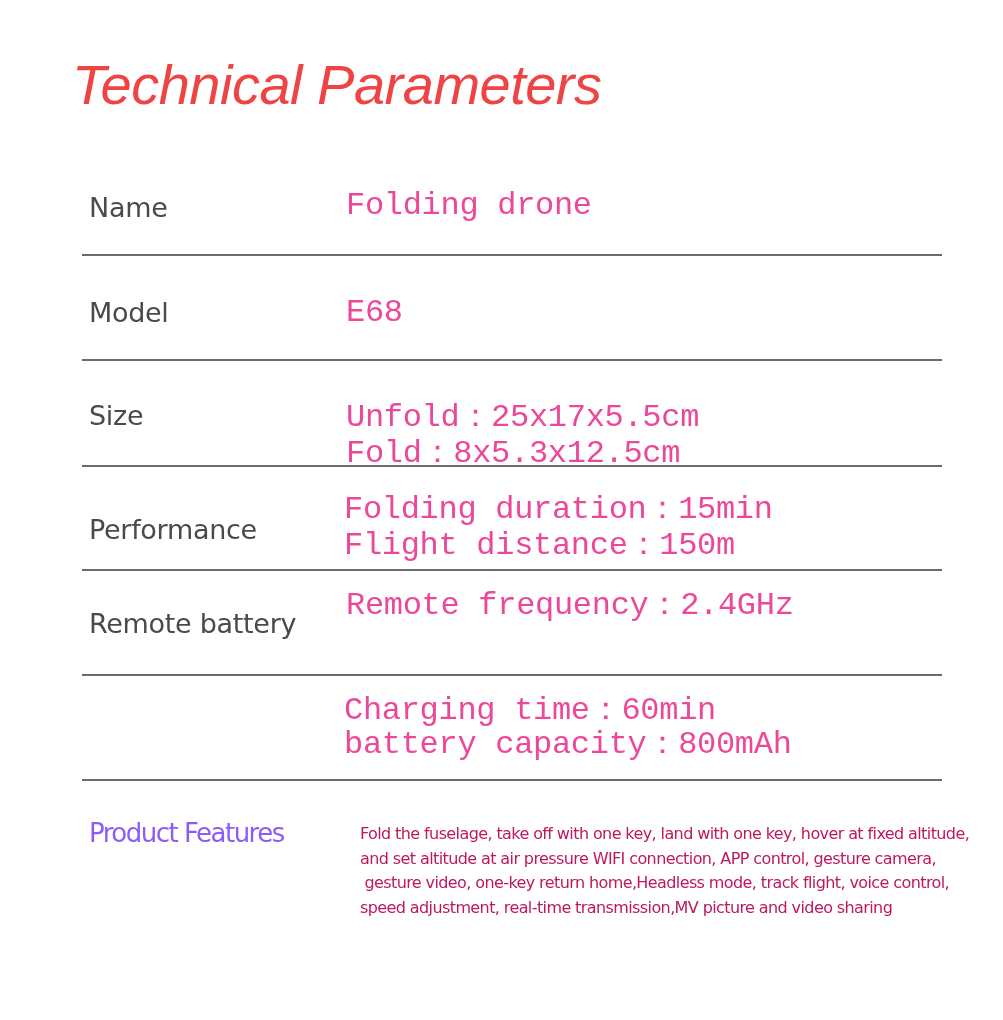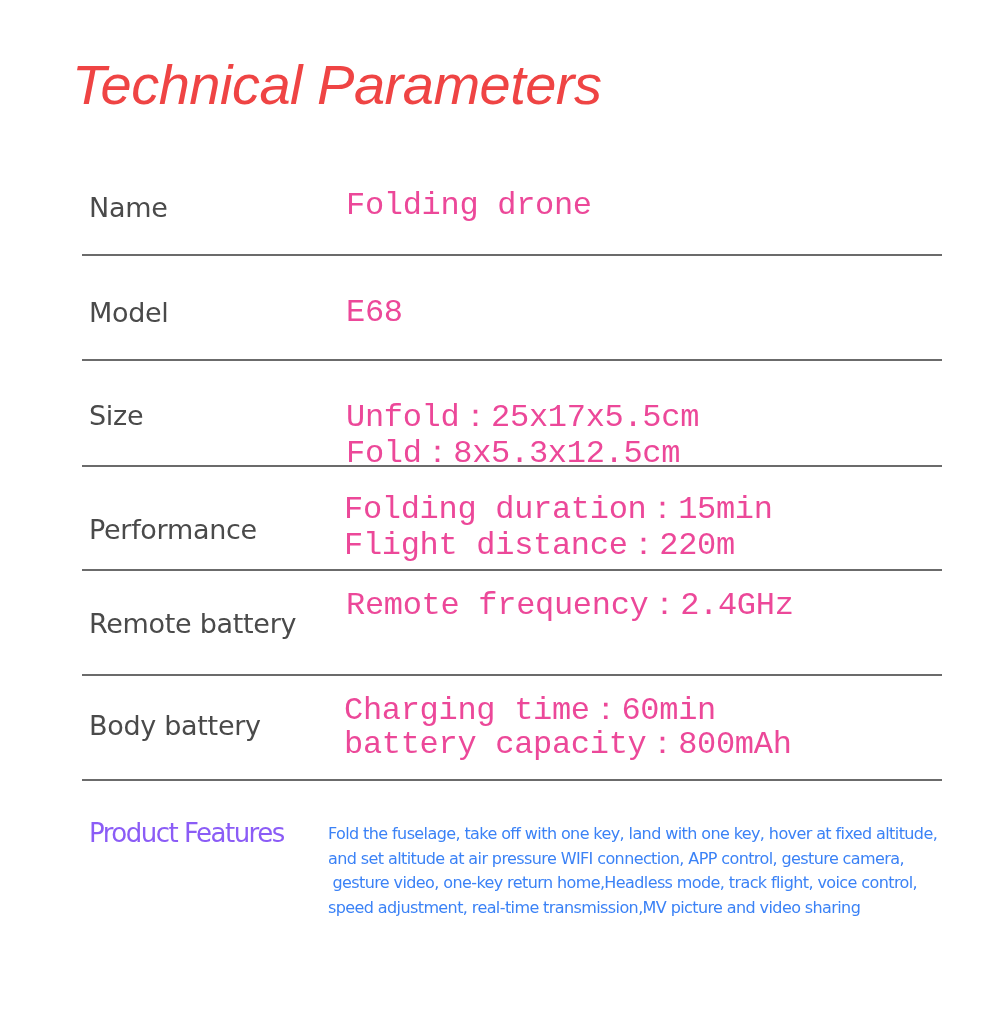--- a/index.html
+++ b/index.html
@@ -8,22 +8,22 @@
   .title { position:absolute; left:72px; top:52px; font-size:56px; color:#ef4444;
            font-family:"Liberation Sans", sans-serif; letter-spacing:-0.5px;font-style:italic; }
   .row { position:absolute; left:82px; width:860px; }
   .row .label { position:absolute; left:7px; font-size:27px; color:#4a4a4a;
                 font-family:"DejaVu Sans", sans-serif; letter-spacing:-0.3px; }
   .row .value { position:absolute; left:264px; font-size:32px; color:#ec4899;
                 font-family:Liberation Mono, monospace; line-height:36px; letter-spacing:-0.3px; }
   .divider { position:absolute; left:82px; width:860px; height:2px; background:#6b6b6b; }
   .features-label { position:absolute; left:89px; top:818px; font-size:26px;
                     color:#8b5cf6; font-family:"DejaVu Sans", sans-serif; letter-spacing:-1.5px; }
-  .features-text { position:absolute; left:328px; top:822px; width:640px; font-size:16px;
-                   line-height:24.5px; color:#3b82f6; font-family:"DejaVu Sans", sans-serif;
+  .features-text { position:absolute; left:360px; top:822px; width:640px; font-size:16px;
+                   line-height:24.5px; color:#be185d; font-family:"DejaVu Sans", sans-serif;
                    letter-spacing:-0.6px; }
   .features-text div { white-space:nowrap; }
 </style>
 </head>
 <body>
 
 <div class="title">Technical Parameters</div>
 
 <div class="row" style="top:190px;height:60px;text-align:center;">
   <span class="label" style="top:2px;">Name</span>
@@ -47,35 +47,34 @@
     <div>Unfold：25x17x5.5cm</div>
     <div>Fold：8x5.3x12.5cm</div>
   </div>
 </div>
 <div class="divider" style="top:465px;"></div>
 
 <div class="row" style="top:482px;height:80px;margin-top:10px;">
   <span class="label" style="top:22px;">Performance</span>
   <div class="value" style="top:0px;left:262px;">
     <div>Folding duration：15min</div>
-    <div>Flight distance：220m</div>
+    <div>Flight distance：150m</div>
   </div>
 </div>
 <div class="divider" style="top:569px;"></div>
 
 <div class="row" style="top:588px;height:80px;">
   <span class="label" style="top:20px;">Remote battery</span>
   <div class="value" style="top:0px;">
     <div>Remote frequency：2.4GHz</div>
   </div>
 </div>
 <div class="divider" style="top:674px;"></div>
 
 <div class="row" style="top:694px;height:80px;">
-  <span class="label" style="top:16px;">Body battery</span>
   <div class="value" style="top:0px;left:262px;line-height:34px;">
     <div>Charging time：60min</div>
     <div>battery capacity：800mAh</div>
   </div>
 </div>
 <div class="divider" style="top:779px;"></div>
 
 <div class="features-label">Product Features</div>
 <div class="features-text">
   <div>Fold the fuselage, take off with one key, land with one key, hover at fixed altitude,</div>

